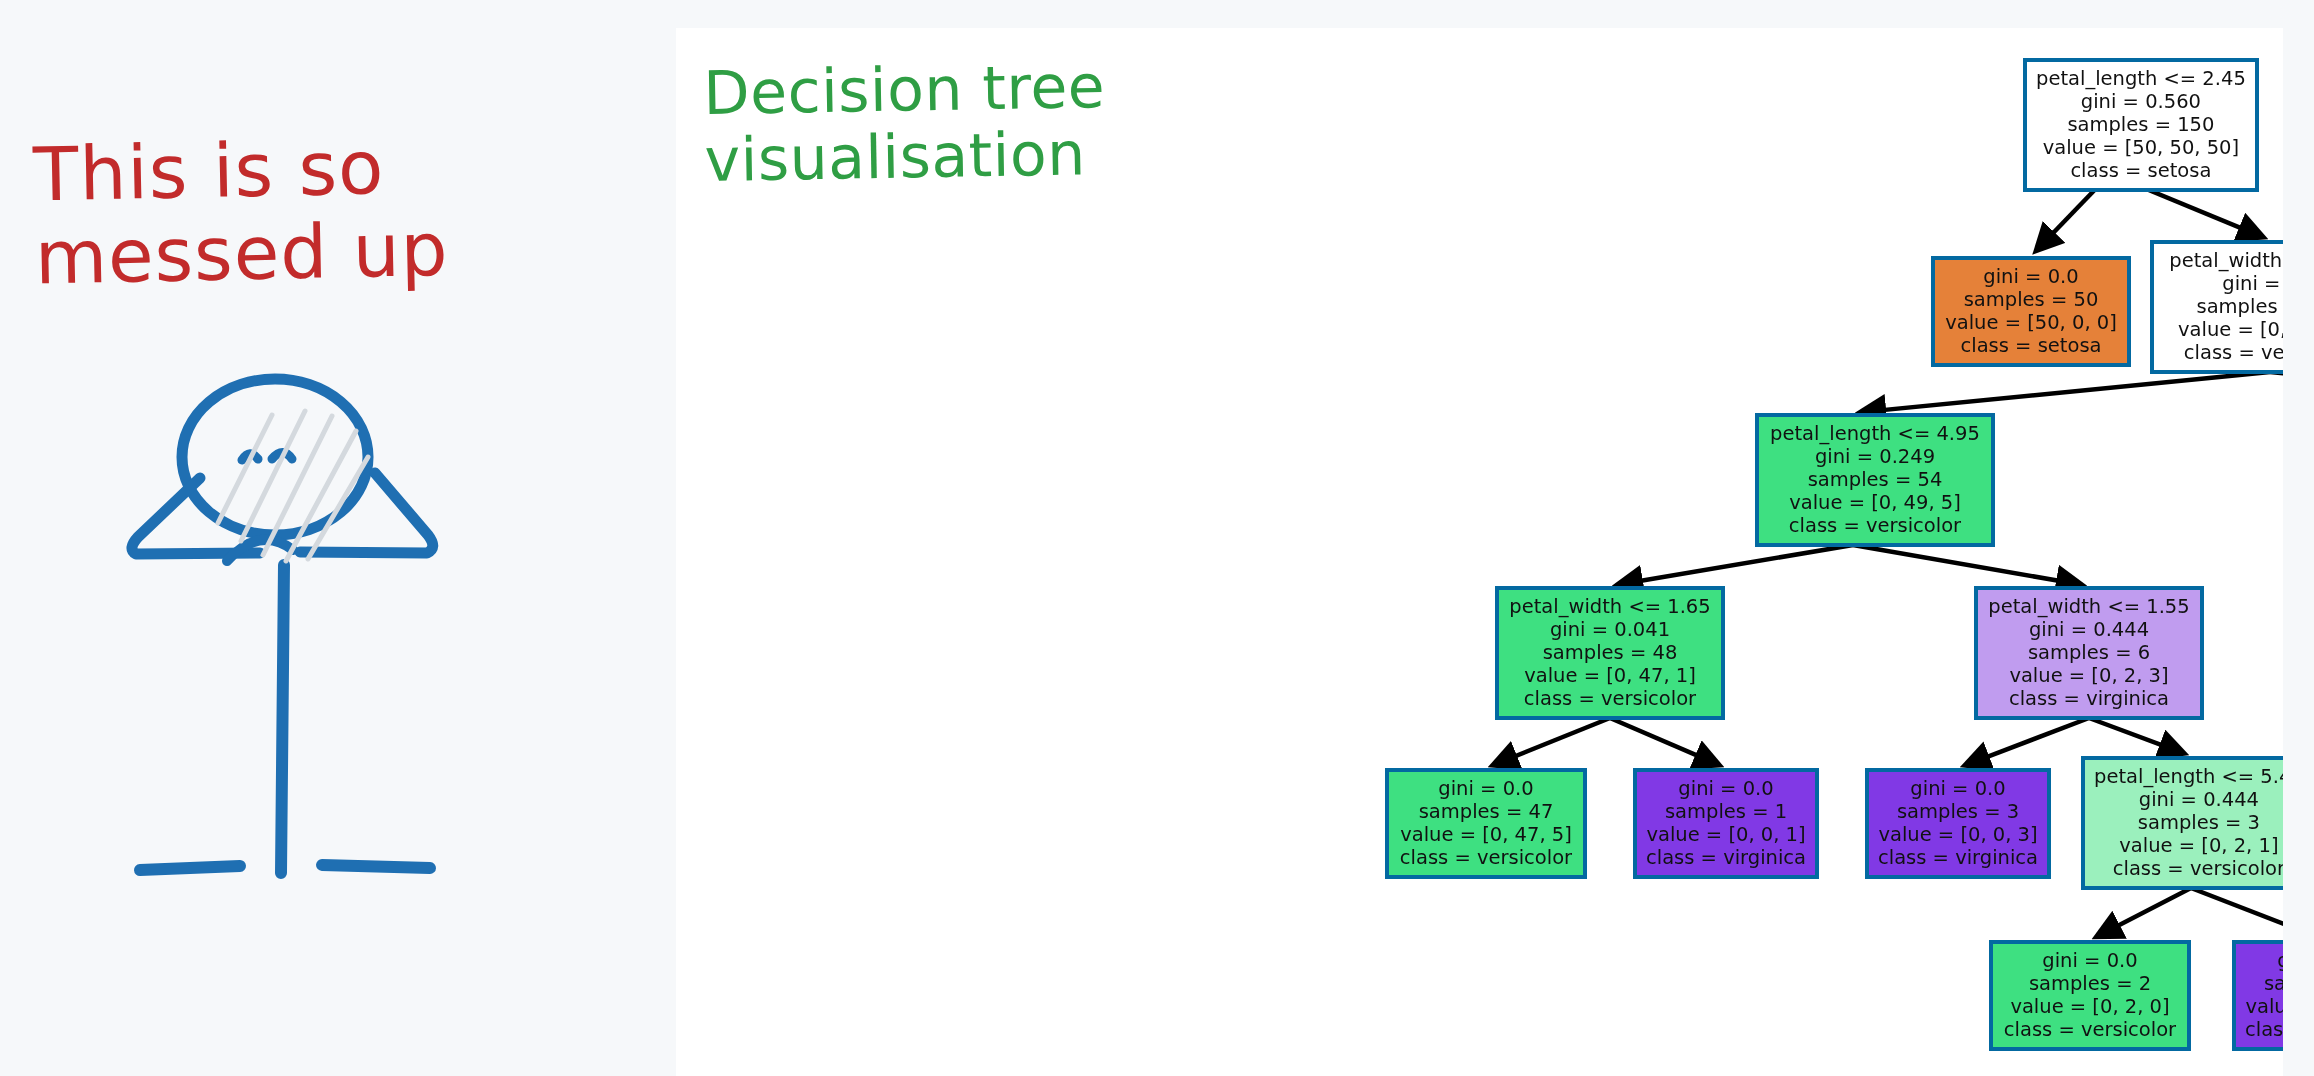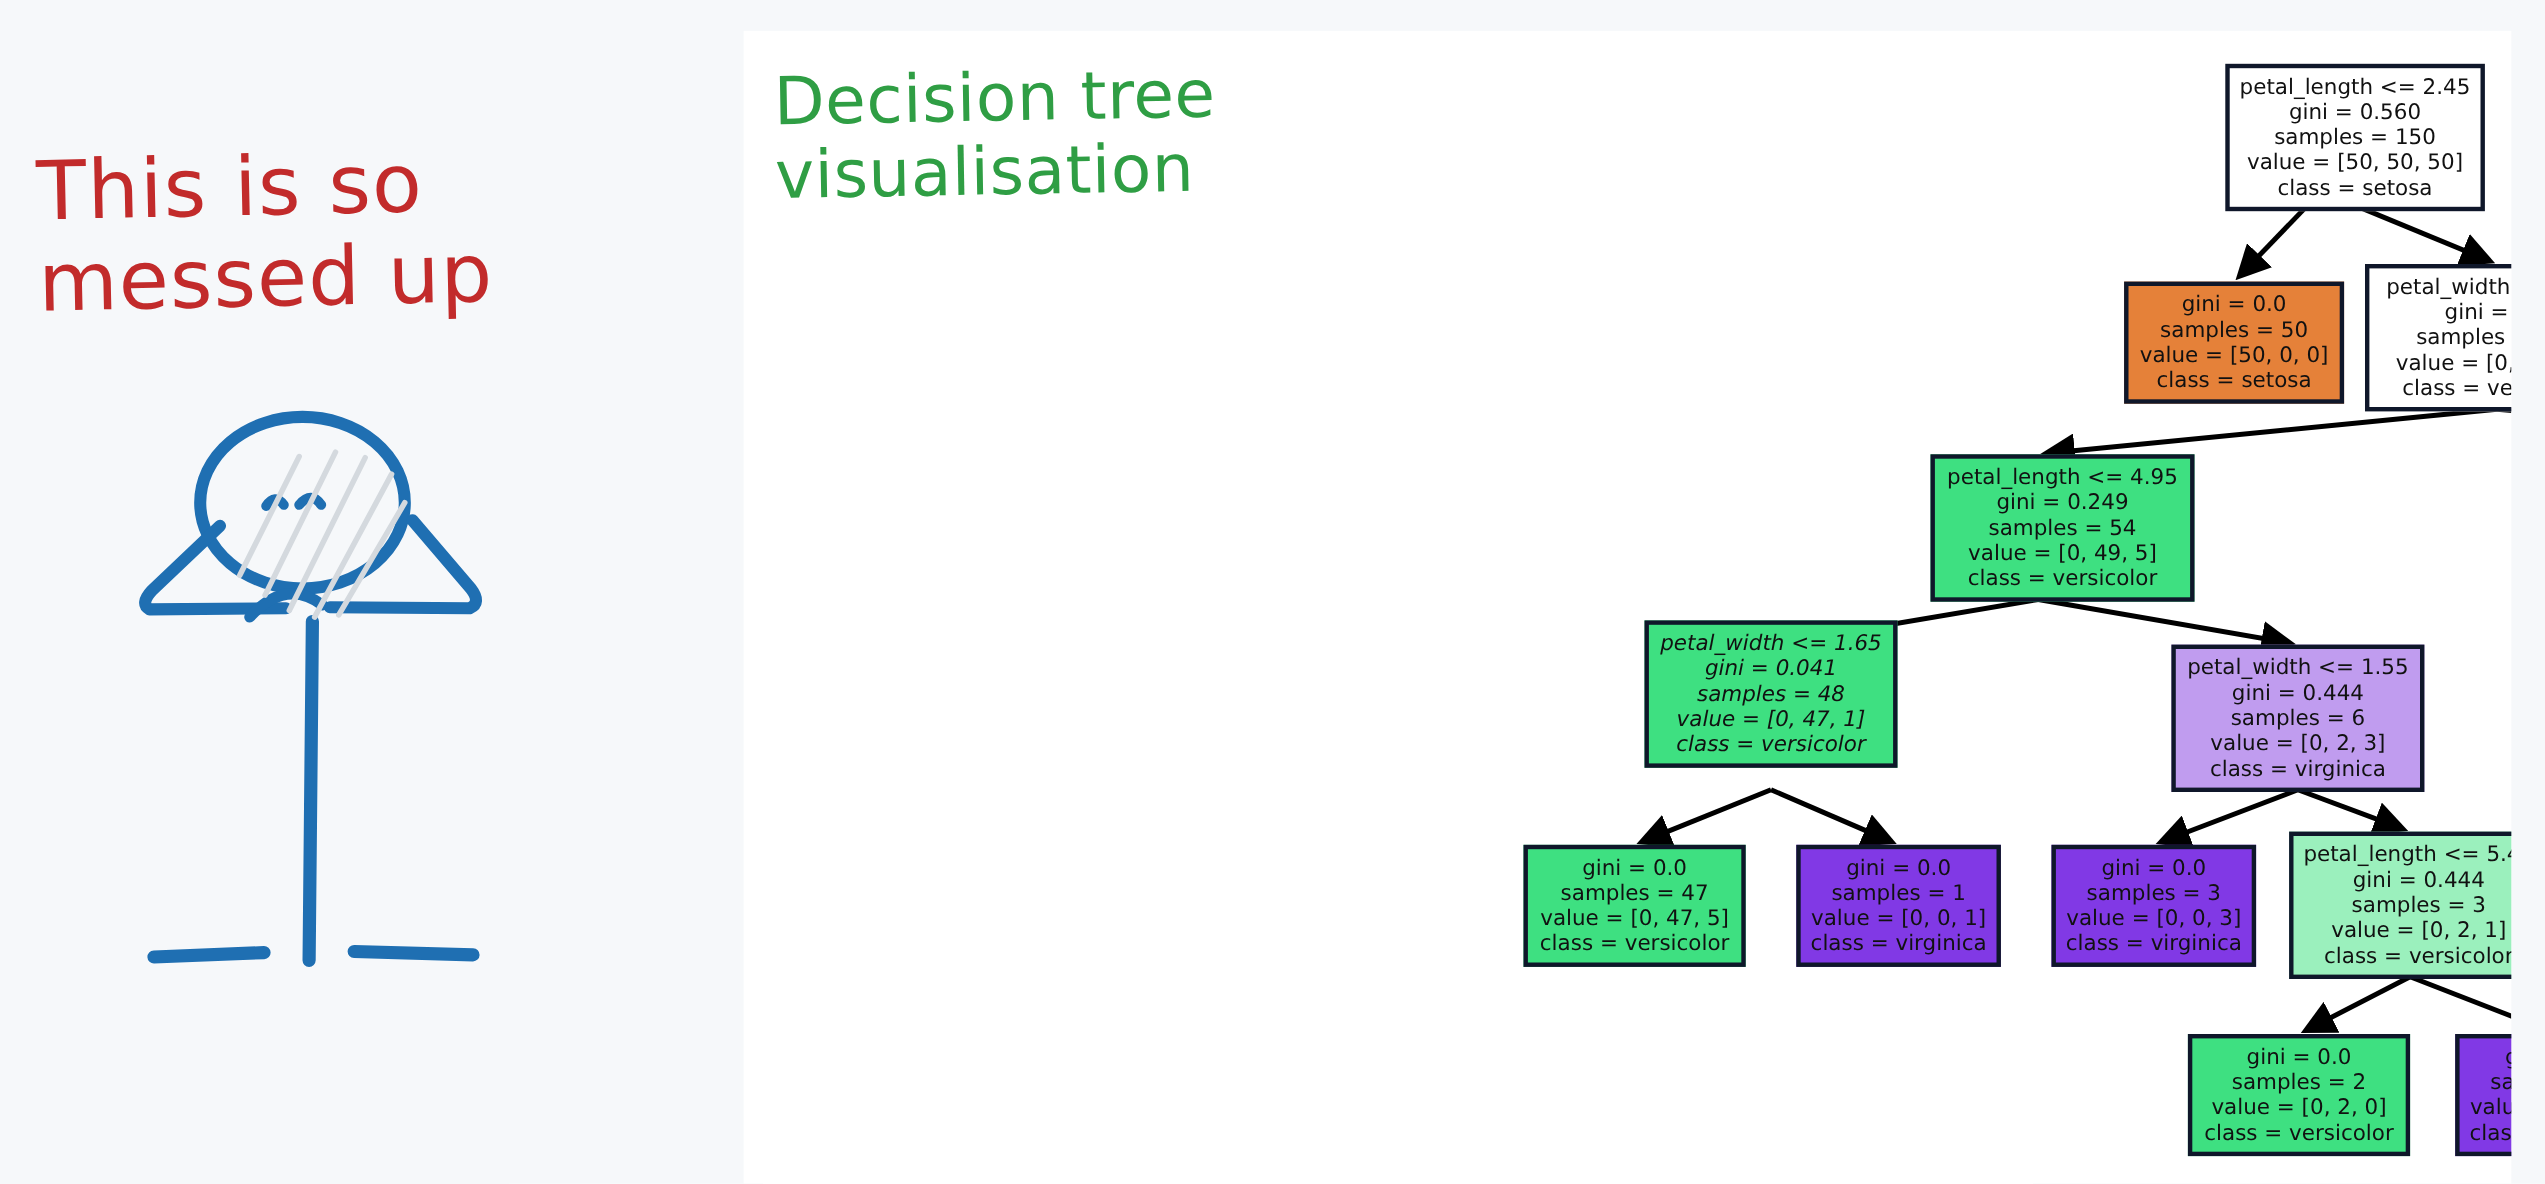--- a/index.html
+++ b/index.html
@@ -74,21 +74,21 @@
     position: absolute;
     left: 0; top: 0;
     width: 1607px;
     height: 1050px;
   }
 
   
   .tree-node {
     position: absolute;
     box-sizing: border-box;
-    border: 4px solid #0f172a;
+    border: 4px solid #0369a1;
     background: #ffffff;
     text-align: center;
     font-family: "DejaVu Sans", sans-serif;
     font-size: 19.5px;
     line-height: 1.18;
     color: #111111;
     padding: 5px 9px 6px 9px;
     white-space: nowrap;
     z-index: 3;
   }
@@ -193,21 +193,21 @@
         <span class="node-line">value = [0, 50, 50]</span>
         <span class="node-line">class = versicolor</span>
       </div>
       <div class="tree-node fill-green" style="left: 1057px; top: 385px; min-width: 240px; min-height: 132px; margin-left: 22px;">
         <span class="node-line">petal_length &lt;= 4.95</span>
         <span class="node-line">gini = 0.249</span>
         <span class="node-line">samples = 54</span>
         <span class="node-line">value = [0, 49, 5]</span>
         <span class="node-line">class = versicolor</span>
       </div>
-      <div class="tree-node fill-green" style="left: 819px; top: 536px; min-width: 230px; min-height: 132px; font-style: italic;">
+      <div class="tree-node fill-green" style="left: 819px; top: 558px; min-width: 230px; min-height: 132px;">
         <span class="node-line">petal_width &lt;= 1.65</span>
         <span class="node-line">gini = 0.041</span>
         <span class="node-line">samples = 48</span>
         <span class="node-line">value = [0, 47, 1]</span>
         <span class="node-line">class = versicolor</span>
       </div>
       <div class="tree-node fill-purple-l" style="left: 1298px; top: 558px; min-width: 230px; min-height: 132px; text-align: center;">
         <span class="node-line">petal_width &lt;= 1.55</span>
         <span class="node-line">gini = 0.444</span>
         <span class="node-line">samples = 6</span>

